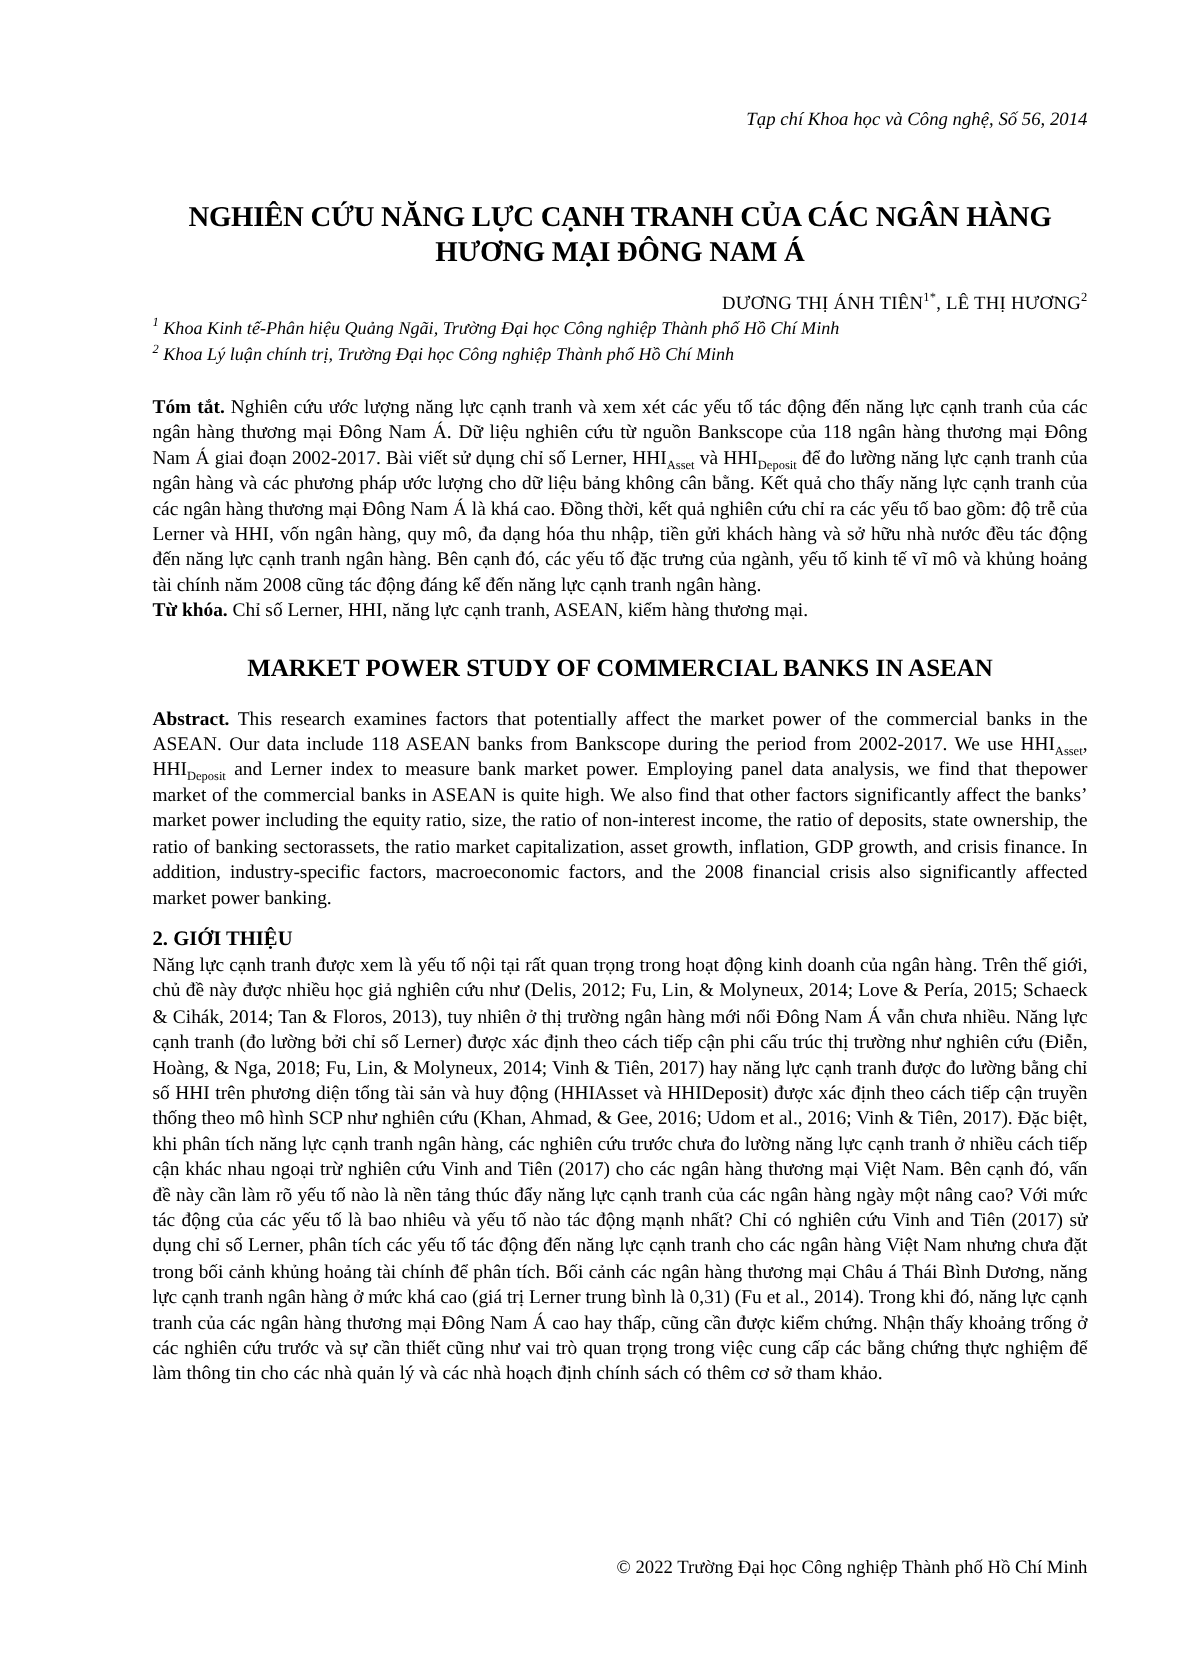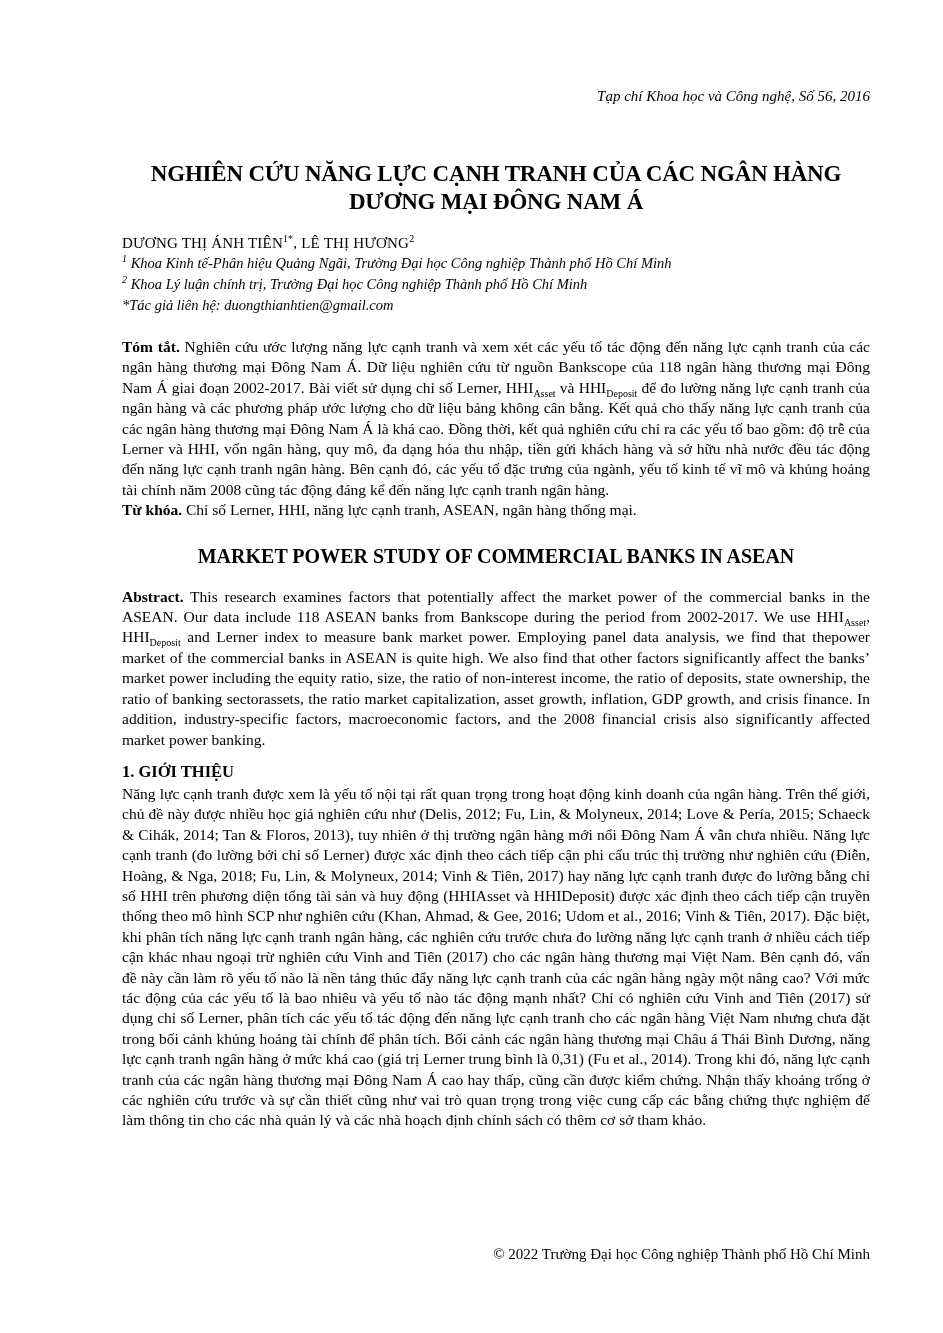--- a/index.html
+++ b/index.html
@@ -22,21 +22,21 @@
   .title{
     margin:54px 0 0 0;
     text-align:center;
     font-weight:bold;
     font-size:23px;
     line-height:28px;
     letter-spacing:-0.2px;
   }
   .authors{
     margin-top:17px;
-    text-align:left;
+    text-align:right;
     font-size:15px;
     line-height:20px;
     letter-spacing:0.2px;
   }
   .affiliation,.corresponding{
     text-align:left;
     font-style:italic;
     font-size:14.5px;
     line-height:21px;
   }
@@ -72,51 +72,50 @@
     line-height:18px;
     text-align:left;
   }
   b.lbl{font-weight:bold;}
 </style>
 </head>
 <body>
 
 <div class="page">
 
-  <div class="journal-header">Tạp chí Khoa học và Công nghệ, Số 56, 2016</div>
+  <div class="journal-header">Tạp chí Khoa học và Công nghệ, Số 56, 2014</div>
 
   <h1 class="title">
     <span>NGHIÊN CỨU NĂNG LỰC CẠNH TRANH CỦA CÁC NGÂN HÀNG</span><br>
-    <span>DƯƠNG MẠI ĐÔNG NAM Á</span>
+    <span>HƯƠNG MẠI ĐÔNG NAM Á</span>
   </h1>
 
   <div class="authors">
     <span>DƯƠNG THỊ ÁNH TIÊN</span><sup>1*</sup><span>, </span><span>LÊ THỊ HƯƠNG</span><sup>2</sup>
   </div>
 
   <div class="affiliation">
     <sup>1</sup><span> Khoa Kinh tế-Phân hiệu Quảng Ngãi, Trường Đại học Công nghiệp Thành phố Hồ Chí Minh</span>
   </div>
   <div class="affiliation">
     <sup>2</sup><span> Khoa Lý luận chính trị, Trường Đại học Công nghiệp Thành phố Hồ Chí Minh</span>
   </div>
 
-  <div class="corresponding">*Tác giả liên hệ: duongthianhtien@gmail.com</div>
 
   <p class="para vi-abstract">
     <b class="lbl">Tóm tắt.</b><span> Nghiên cứu ước lượng năng lực cạnh tranh và xem xét các yếu tố tác động đến năng lực cạnh tranh của các ngân hàng thương mại Đông Nam Á. Dữ liệu nghiên cứu từ nguồn Bankscope của 118 ngân hàng thương mại Đông Nam Á giai đoạn 2002-2017. Bài viết sử dụng chỉ số Lerner, HHI</span><sub>Asset</sub><span> và HHI</span><sub>Deposit</sub><span> để đo lường năng lực cạnh tranh của ngân hàng và các phương pháp ước lượng cho dữ liệu bảng không cân bằng. Kết quả cho thấy năng lực cạnh tranh của các ngân hàng thương mại Đông Nam Á là khá cao. Đồng thời, kết quả nghiên cứu chỉ ra các yếu tố bao gồm: độ trễ của Lerner và HHI, vốn ngân hàng, quy mô, đa dạng hóa thu nhập, tiền gửi khách hàng và sở hữu nhà nước đều tác động đến năng lực cạnh tranh ngân hàng. Bên cạnh đó, các yếu tố đặc trưng của ngành, yếu tố kinh tế vĩ mô và khủng hoảng tài chính năm 2008 cũng tác động đáng kể đến năng lực cạnh tranh ngân hàng.</span>
   </p>
   <p class="para kw-line">
-    <b class="lbl">Từ khóa.</b><span> Chỉ số Lerner, HHI, năng lực cạnh tranh, ASEAN, ngân hàng thống mại.</span>
+    <b class="lbl">Từ khóa.</b><span> Chỉ số Lerner, HHI, năng lực cạnh tranh, ASEAN, kiểm hàng thương mại.</span>
   </p>
 
   <h2 class="en-title">MARKET POWER STUDY OF COMMERCIAL BANKS IN ASEAN</h2>
 
   <p class="para en-abstract">
     <b class="lbl">Abstract.</b><span> This research examines factors that potentially affect the market power of the commercial banks in the ASEAN. Our data include 118 ASEAN banks from Bankscope during the period from 2002-2017. We use HHI</span><sub>Asset</sub><span>, HHI</span><sub>Deposit</sub><span> and Lerner index to measure bank market power. Employing panel data analysis, we find that thepower market of the commercial banks in ASEAN is quite high. We also find that other factors significantly affect the banks’ market power including the equity ratio, size, the ratio of non-interest income, the ratio of deposits, state ownership, the ratio of banking sectorassets, the ratio market capitalization, asset growth, inflation, GDP growth, and crisis finance. In addition, industry-specific factors, macroeconomic factors, and the 2008 financial crisis also significantly affected market power banking.</span>
   </p>
 
-  <h3 class="section-heading">1. GIỚI THIỆU</h3>
+  <h3 class="section-heading">2. GIỚI THIỆU</h3>
   <p class="para">Năng lực cạnh tranh được xem là yếu tố nội tại rất quan trọng trong hoạt động kinh doanh của ngân hàng. Trên thế giới, chủ đề này được nhiều học giả nghiên cứu như (Delis, 2012; Fu, Lin, &amp; Molyneux, 2014; Love &amp; Pería, 2015; Schaeck &amp; Cihák, 2014; Tan &amp; Floros, 2013), tuy nhiên ở thị trường ngân hàng mới nổi Đông Nam Á vẫn chưa nhiều. Năng lực cạnh tranh (đo lường bởi chỉ số Lerner) được xác định theo cách tiếp cận phi cấu trúc thị trường như nghiên cứu (Điễn, Hoàng, &amp; Nga, 2018; Fu, Lin, &amp; Molyneux, 2014; Vinh &amp; Tiên, 2017) hay năng lực cạnh tranh được đo lường bằng chỉ số HHI trên phương diện tổng tài sản và huy động (HHIAsset và HHIDeposit) được xác định theo cách tiếp cận truyền thống theo mô hình SCP như nghiên cứu (Khan, Ahmad, &amp; Gee, 2016; Udom et al., 2016; Vinh &amp; Tiên, 2017). Đặc biệt, khi phân tích năng lực cạnh tranh ngân hàng, các nghiên cứu trước chưa đo lường năng lực cạnh tranh ở nhiều cách tiếp cận khác nhau ngoại trừ nghiên cứu Vinh and Tiên (2017) cho các ngân hàng thương mại Việt Nam. Bên cạnh đó, vấn đề này cần làm rõ yếu tố nào là nền tảng thúc đẩy năng lực cạnh tranh của các ngân hàng ngày một nâng cao? Với mức tác động của các yếu tố là bao nhiêu và yếu tố nào tác động mạnh nhất? Chỉ có nghiên cứu Vinh and Tiên (2017) sử dụng chỉ số Lerner, phân tích các yếu tố tác động đến năng lực cạnh tranh cho các ngân hàng Việt Nam nhưng chưa đặt trong bối cảnh khủng hoảng tài chính để phân tích. Bối cảnh các ngân hàng thương mại Châu á Thái Bình Dương, năng lực cạnh tranh ngân hàng ở mức khá cao (giá trị Lerner trung bình là 0,31) (Fu et al., 2014). Trong khi đó, năng lực cạnh tranh của các ngân hàng thương mại Đông Nam Á cao hay thấp, cũng cần được kiểm chứng. Nhận thấy khoảng trống ở các nghiên cứu trước và sự cần thiết cũng như vai trò quan trọng trong việc cung cấp các bằng chứng thực nghiệm để làm thông tin cho các nhà quản lý và các nhà hoạch định chính sách có thêm cơ sở tham khảo.</p>
 
   <div class="footer">© 2022 Trường Đại học Công nghiệp Thành phố Hồ Chí Minh</div>
 
 </div>
 
 </body></html>

